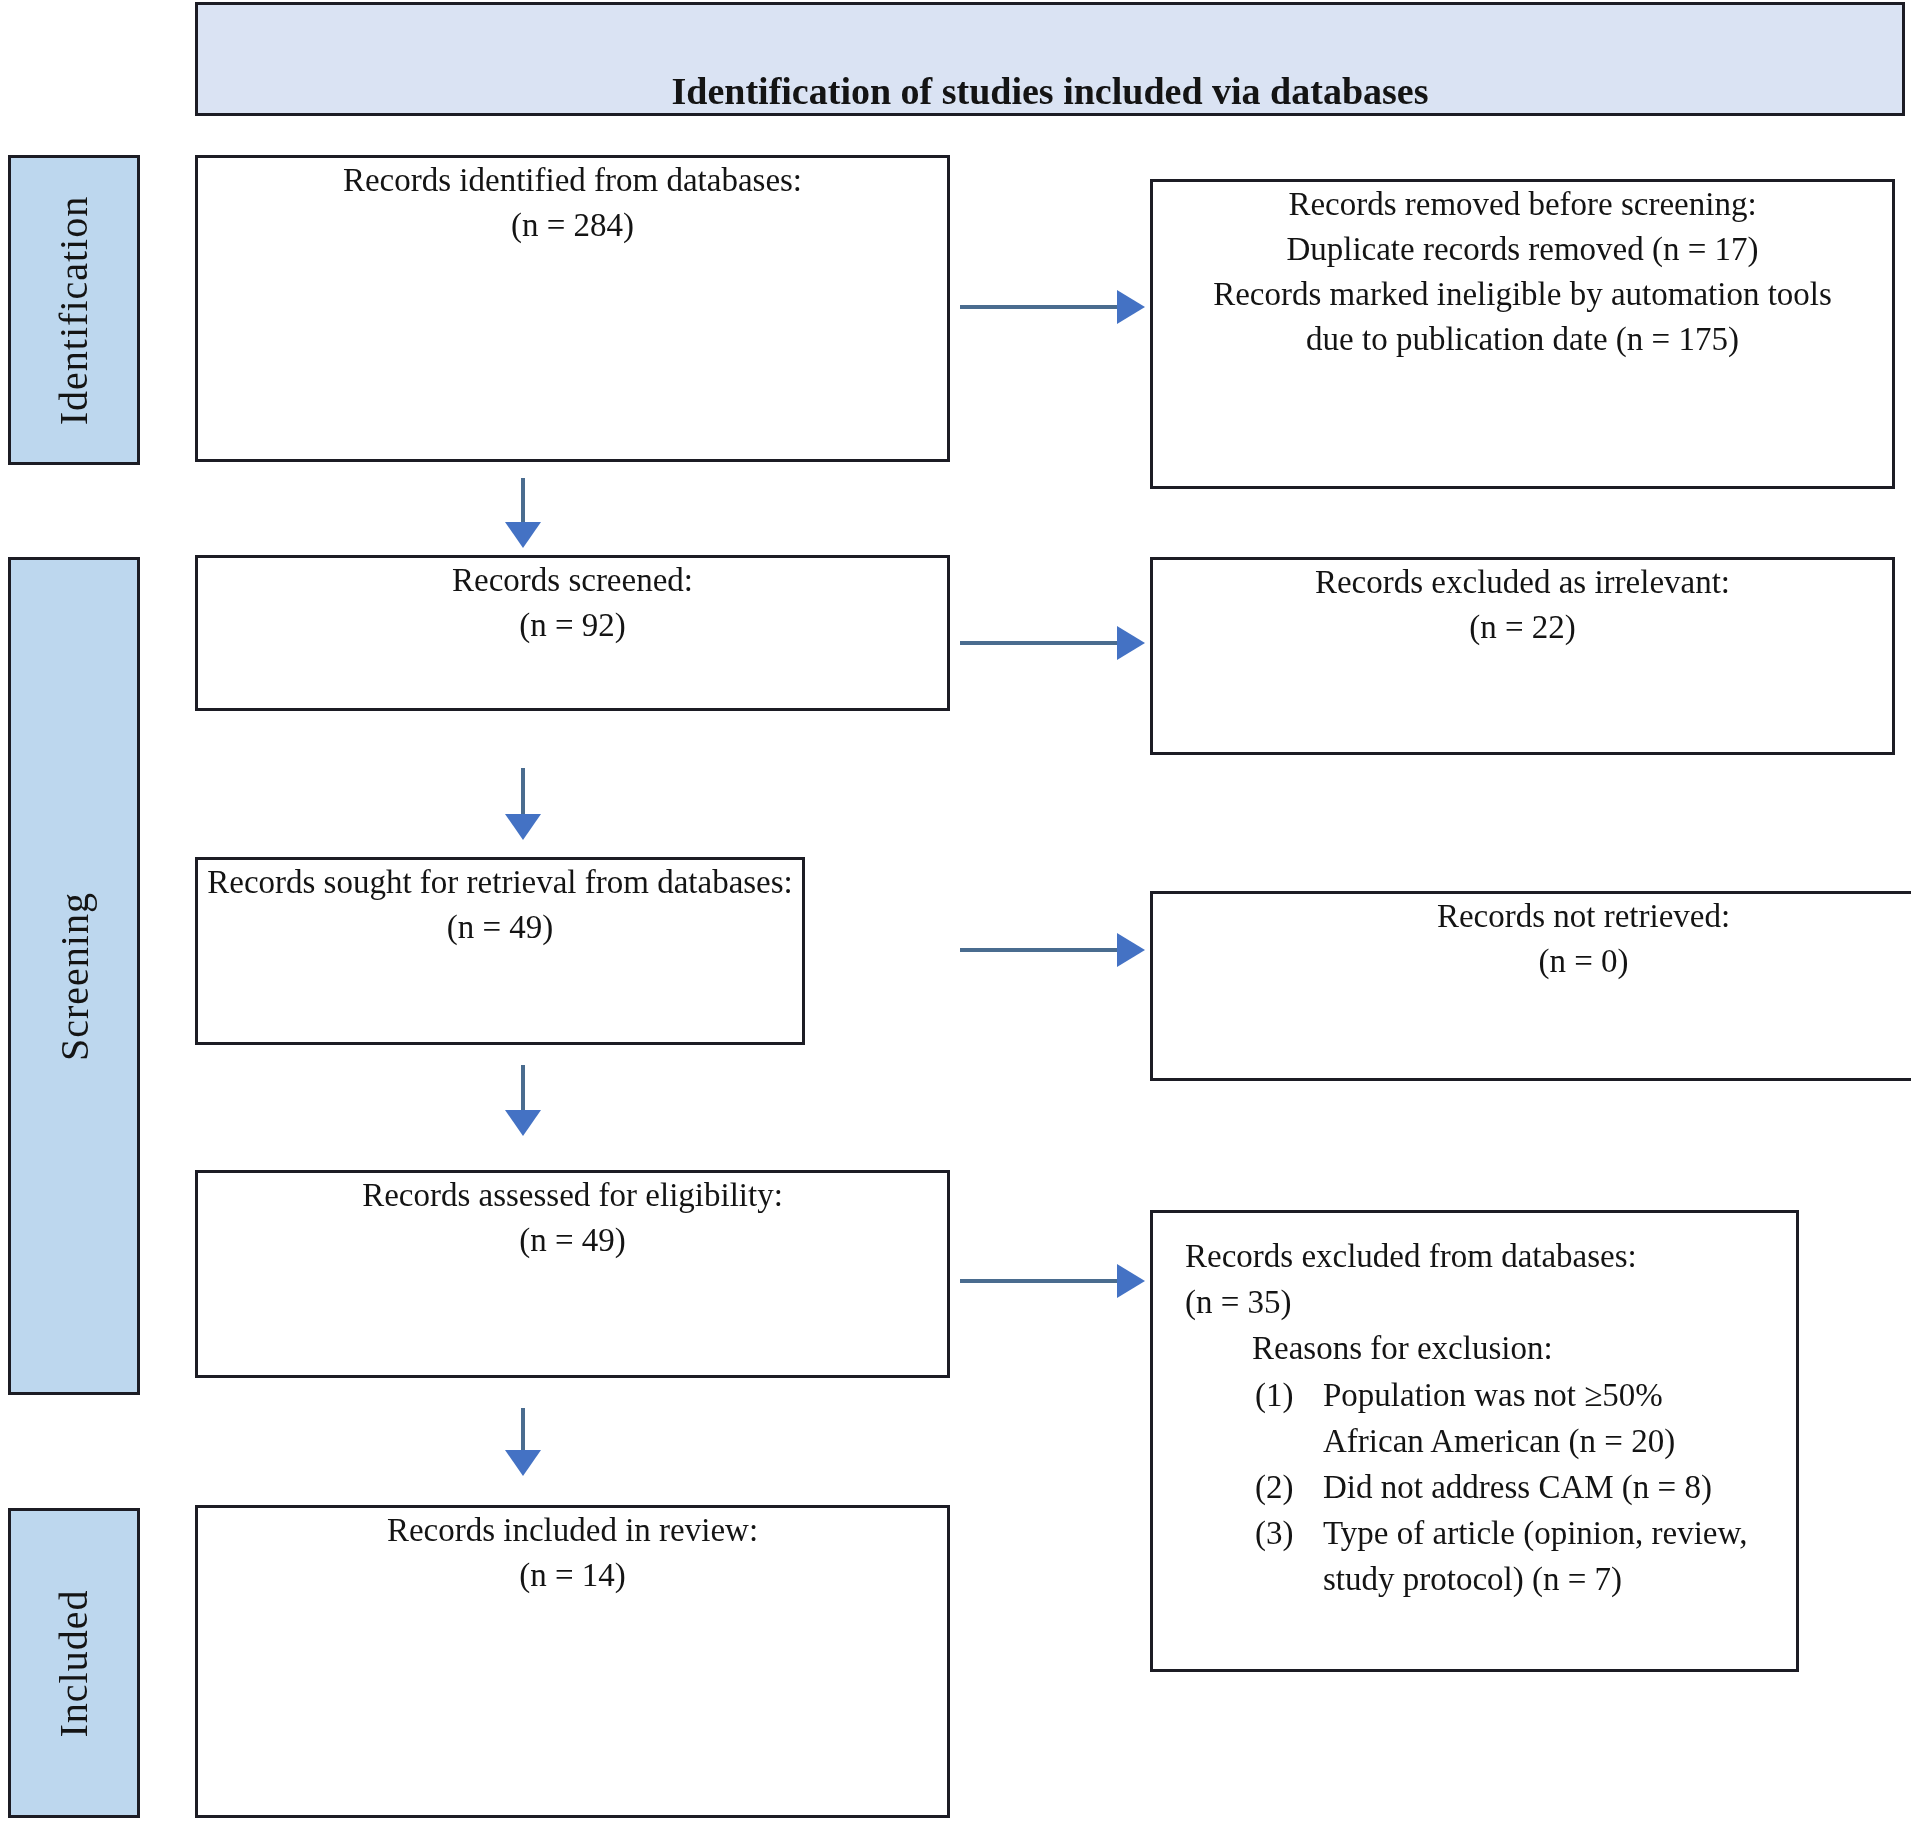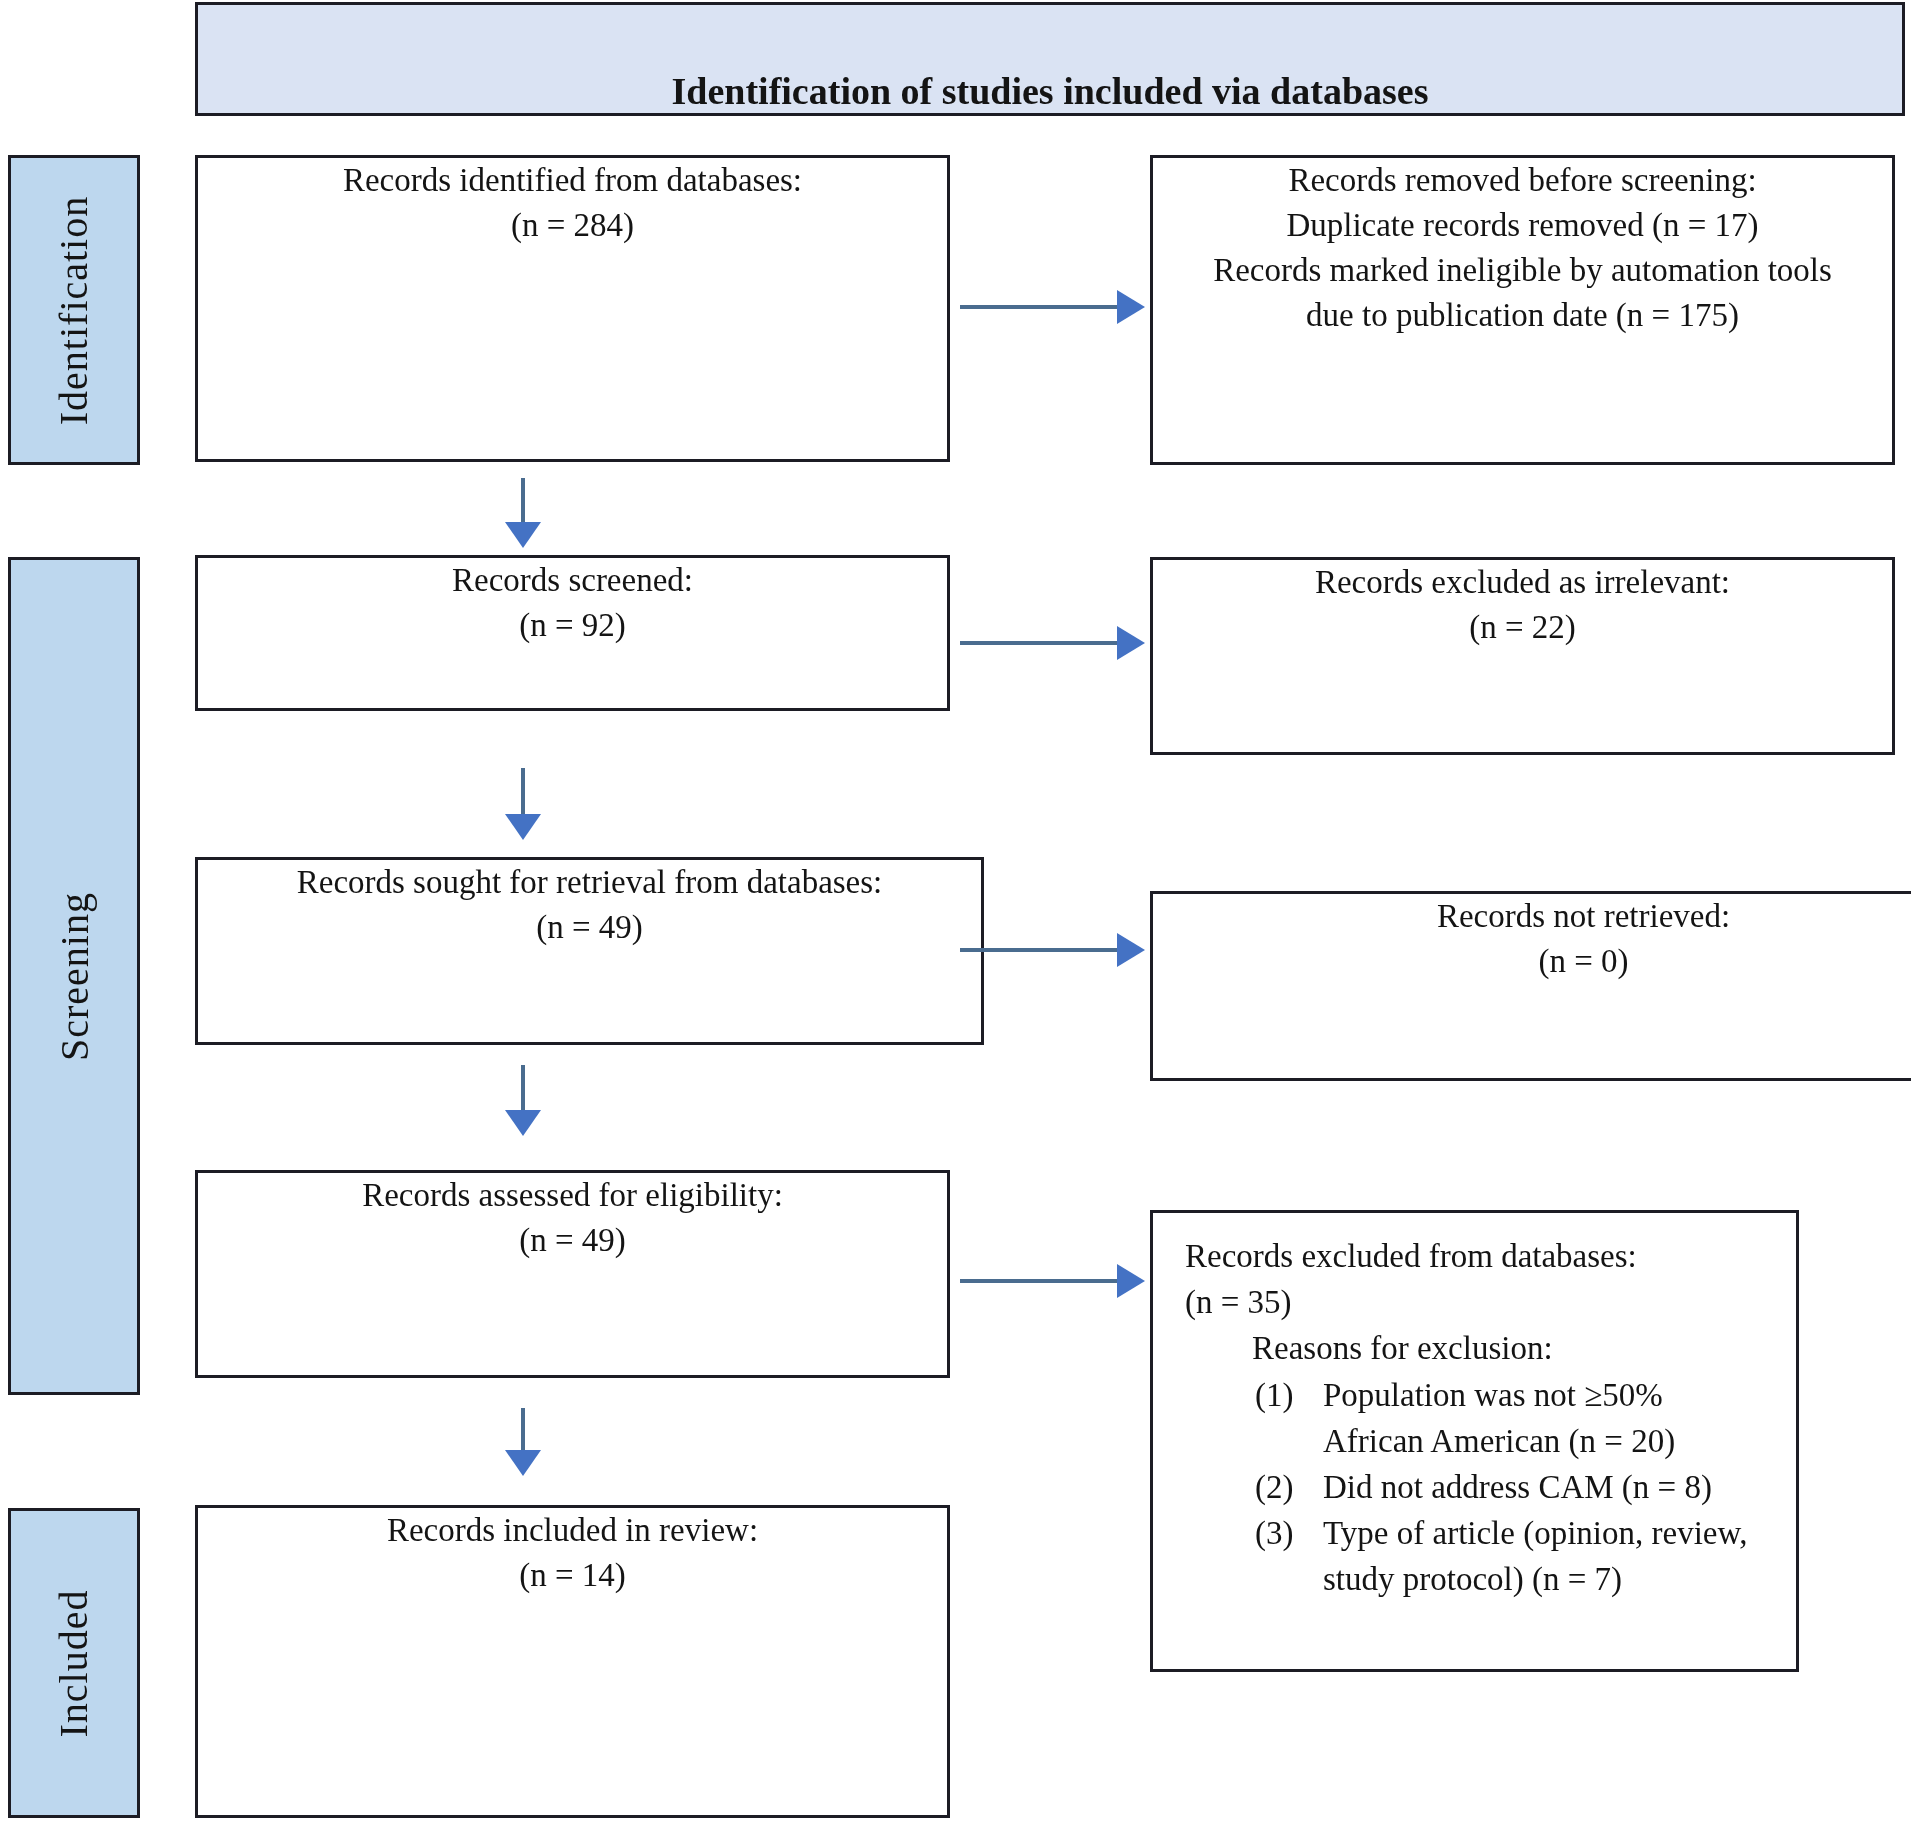--- a/index.html
+++ b/index.html
@@ -5,21 +5,21 @@
   html,body{margin:0;padding:0;background:#ffffff;}
   .canvas{
     position:relative;width:1911px;height:1827px;background:#ffffff;
     font-family:"Liberation Serif","DejaVu Serif",serif;color:#141414;overflow:hidden;
   }
   .box{position:absolute;box-sizing:border-box;border:3px solid var(--box-border,#1c1c24);background:#ffffff;}
   .fbox{text-align:center;font-size:33px;line-height:1.36;}
   .titlebox{display:flex;align-items:flex-end;justify-content:center;background:var(--title-fill,#dae3f3);font-weight:bold;font-size:38px;}
   .stage{display:flex;align-items:center;justify-content:center;background:var(--stage-fill,#bdd7ee);}
   .stage-text{transform:rotate(-90deg);white-space:nowrap;font-size:40px;letter-spacing:1px;}
-  .r1pad{padding-left:55px;padding-right:55px;}
+  .r1pad{padding-left:55px;padding-right:55px;margin-top:24px;}
   .r4{font-size:33px;line-height:1.4;text-align:left;padding:20px 28px 20px 32px;}
   .r4 .indent-title{margin-left:67px;}
   .reason{display:flex;margin-left:70px;}
   .reason .num{width:68px;flex:none;}
   .reason .txt{max-width:545px;}
   .arrow-h{position:absolute;height:34px;display:flex;align-items:center;}
   .hline{flex:1;height:4px;background:var(--arrow-line,#4a6c8f);}
   .hhead{width:0;height:0;border-top:17px solid transparent;border-bottom:17px solid transparent;border-left:28px solid var(--arrow-head,#4472c4);}
   .arrow-v{position:absolute;width:36px;display:flex;flex-direction:column;align-items:center;}
   .vline{width:4px;flex:1;background:var(--arrow-line,#4a6c8f);}
@@ -47,21 +47,21 @@
   <div class="box fbox" style="left:195px;top:155px;width:755px;height:307px">
     <div>Records identified from databases:</div>
     <div>(n = 284)</div>
   </div>
 
   <div class="box fbox" style="left:195px;top:555px;width:755px;height:156px">
     <div>Records screened:</div>
     <div>(n = 92)</div>
   </div>
 
-  <div class="box fbox" style="left:195px;top:857px;width:789px;height:188px">
+  <div class="box fbox" style="left:195px;top:857px;width:610px;height:188px">
     <div>Records sought for retrieval from databases:</div>
     <div>(n = 49)</div>
   </div>
 
   <div class="box fbox" style="left:195px;top:1170px;width:755px;height:208px">
     <div>Records assessed for eligibility:</div>
     <div>(n = 49)</div>
   </div>
 
   <div class="box fbox" style="left:195px;top:1505px;width:755px;height:313px">

